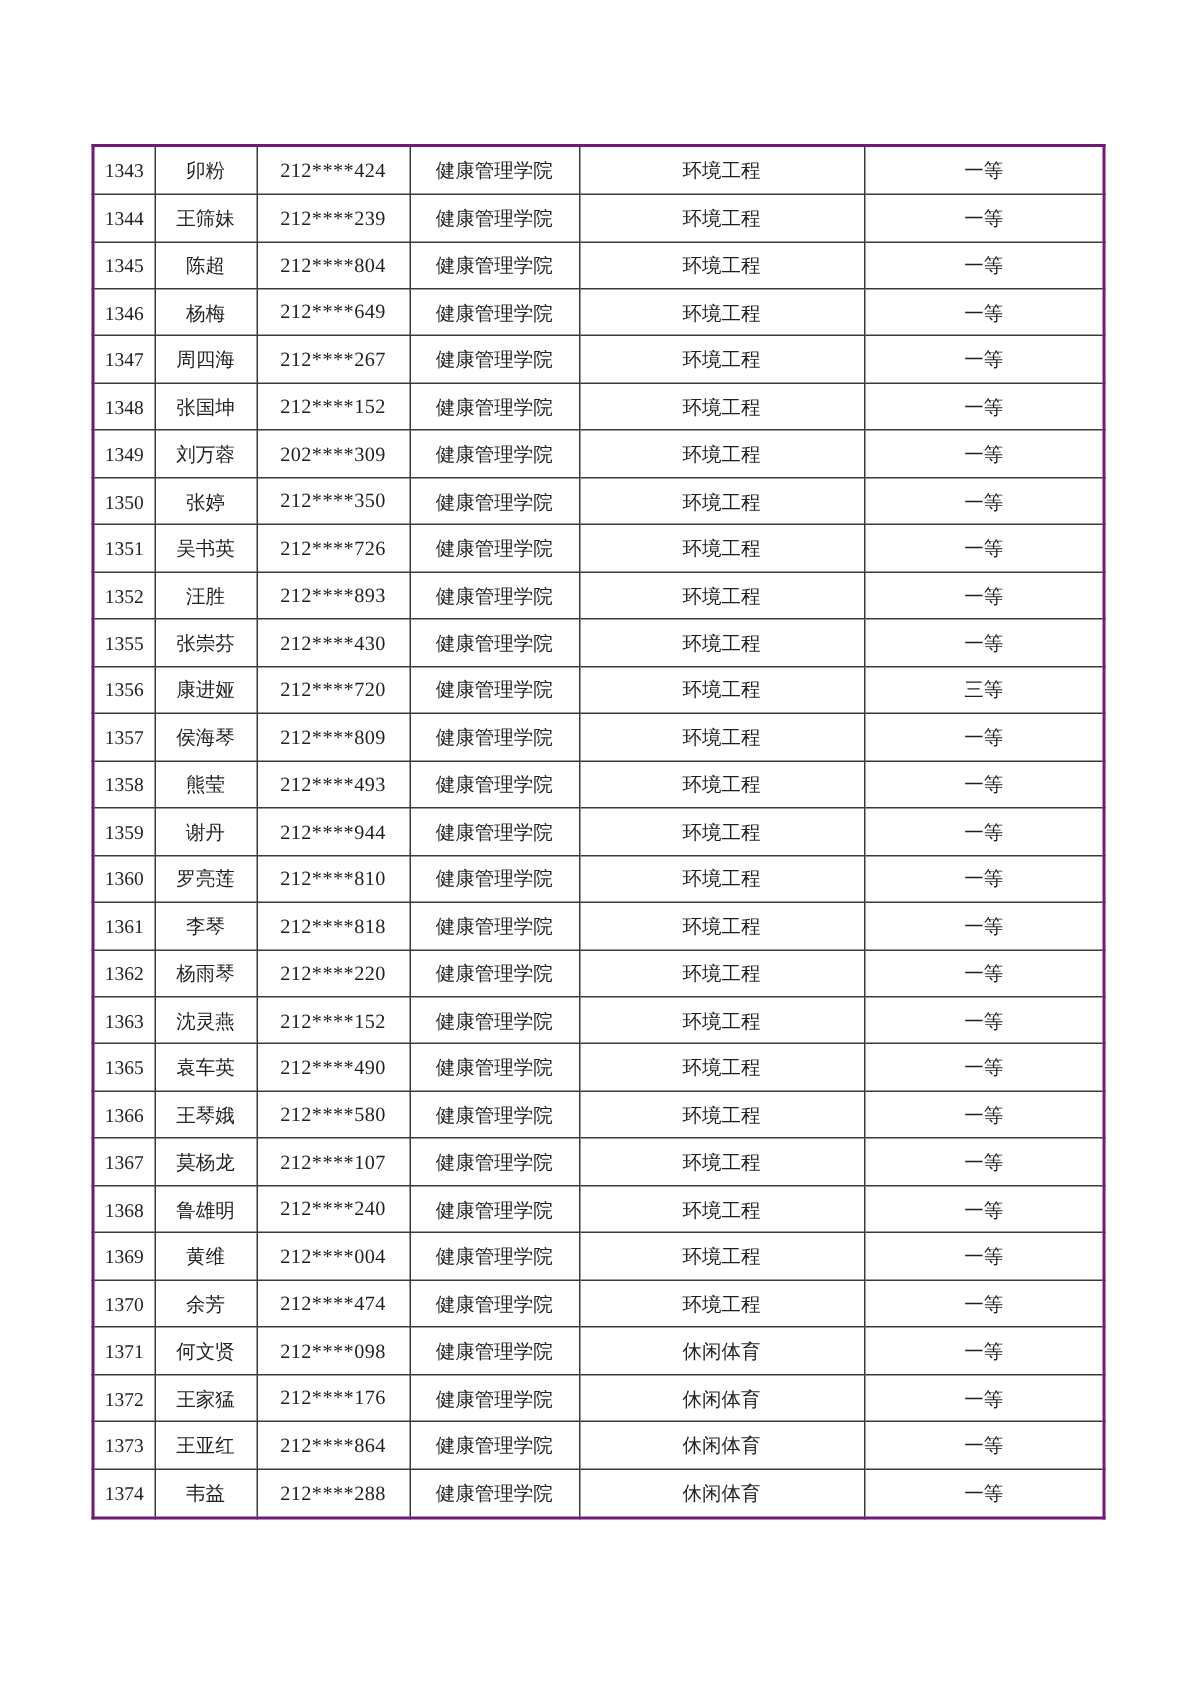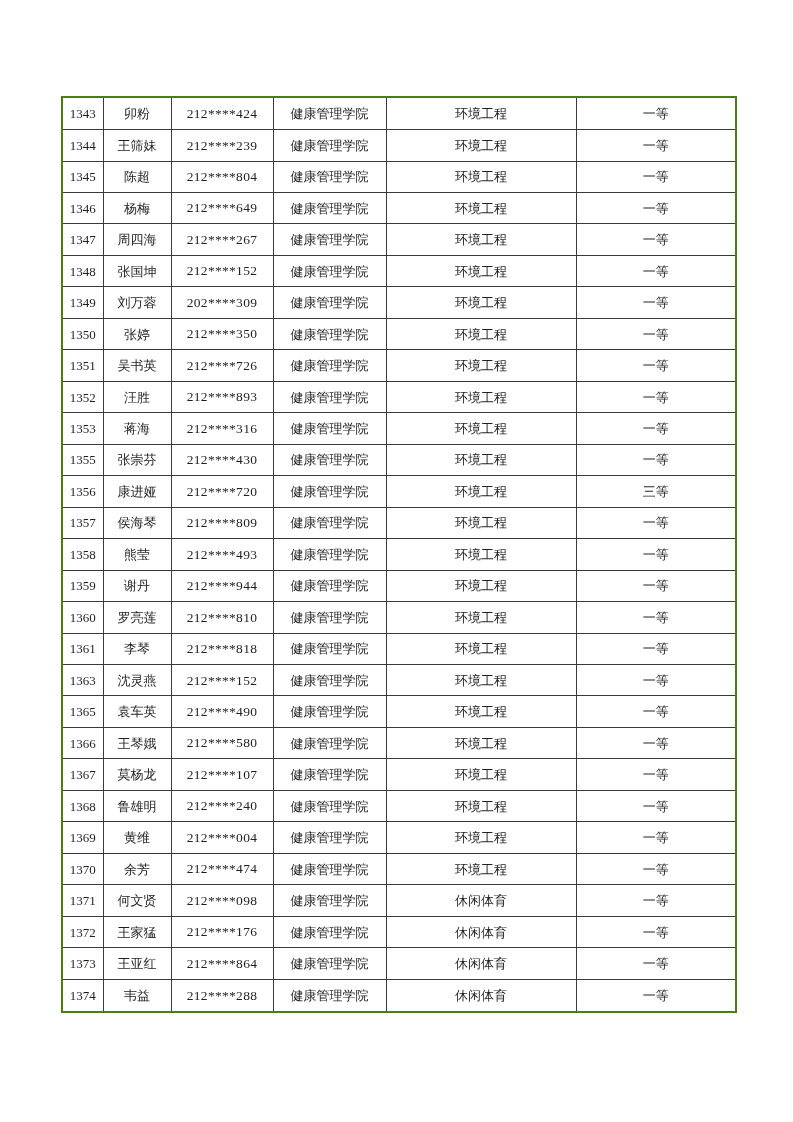--- a/index.html
+++ b/index.html
@@ -17,21 +17,21 @@
     color: #1f1f1f;
   }
   table.award-table {
     position: absolute;
     left: 61px;
     top: 96px;
     width: 674px;
     height: 917px;
     border-collapse: collapse;
     table-layout: fixed;
-    border: 2px solid #4d7c0f;
+    border: 2px solid #701a75;
   }
   table.award-table td {
     border: 1px solid #3a3a3a;
     text-align: center;
     vertical-align: middle;
     font-size: 13px;
     line-height: 1;
     padding: 0;
     white-space: nowrap;
     overflow: hidden;
@@ -138,28 +138,20 @@
       </tr>
         <tr style="">
         <td>1352</td>
         <td>汪胜</td>
         <td class="c-id">212****893</td>
         <td>健康管理学院</td>
         <td>环境工程</td>
         <td>一等</td>
       </tr>
         <tr style="">
-        <td>1353</td>
-        <td>蒋海</td>
-        <td class="c-id">212****316</td>
-        <td>健康管理学院</td>
-        <td>环境工程</td>
-        <td>一等</td>
-      </tr>
-        <tr style="">
         <td>1355</td>
         <td>张崇芬</td>
         <td class="c-id">212****430</td>
         <td>健康管理学院</td>
         <td>环境工程</td>
         <td>一等</td>
       </tr>
         <tr style="">
         <td>1356</td>
         <td>康进娅</td>
@@ -197,20 +189,28 @@
         <td>罗亮莲</td>
         <td class="c-id">212****810</td>
         <td>健康管理学院</td>
         <td>环境工程</td>
         <td>一等</td>
       </tr>
         <tr style="">
         <td>1361</td>
         <td>李琴</td>
         <td class="c-id">212****818</td>
+        <td>健康管理学院</td>
+        <td>环境工程</td>
+        <td>一等</td>
+      </tr>
+        <tr style="">
+        <td>1362</td>
+        <td>杨雨琴</td>
+        <td class="c-id">212****220</td>
         <td>健康管理学院</td>
         <td>环境工程</td>
         <td>一等</td>
       </tr>
         <tr style="">
         <td>1363</td>
         <td>沈灵燕</td>
         <td class="c-id">212****152</td>
         <td>健康管理学院</td>
         <td>环境工程</td>

